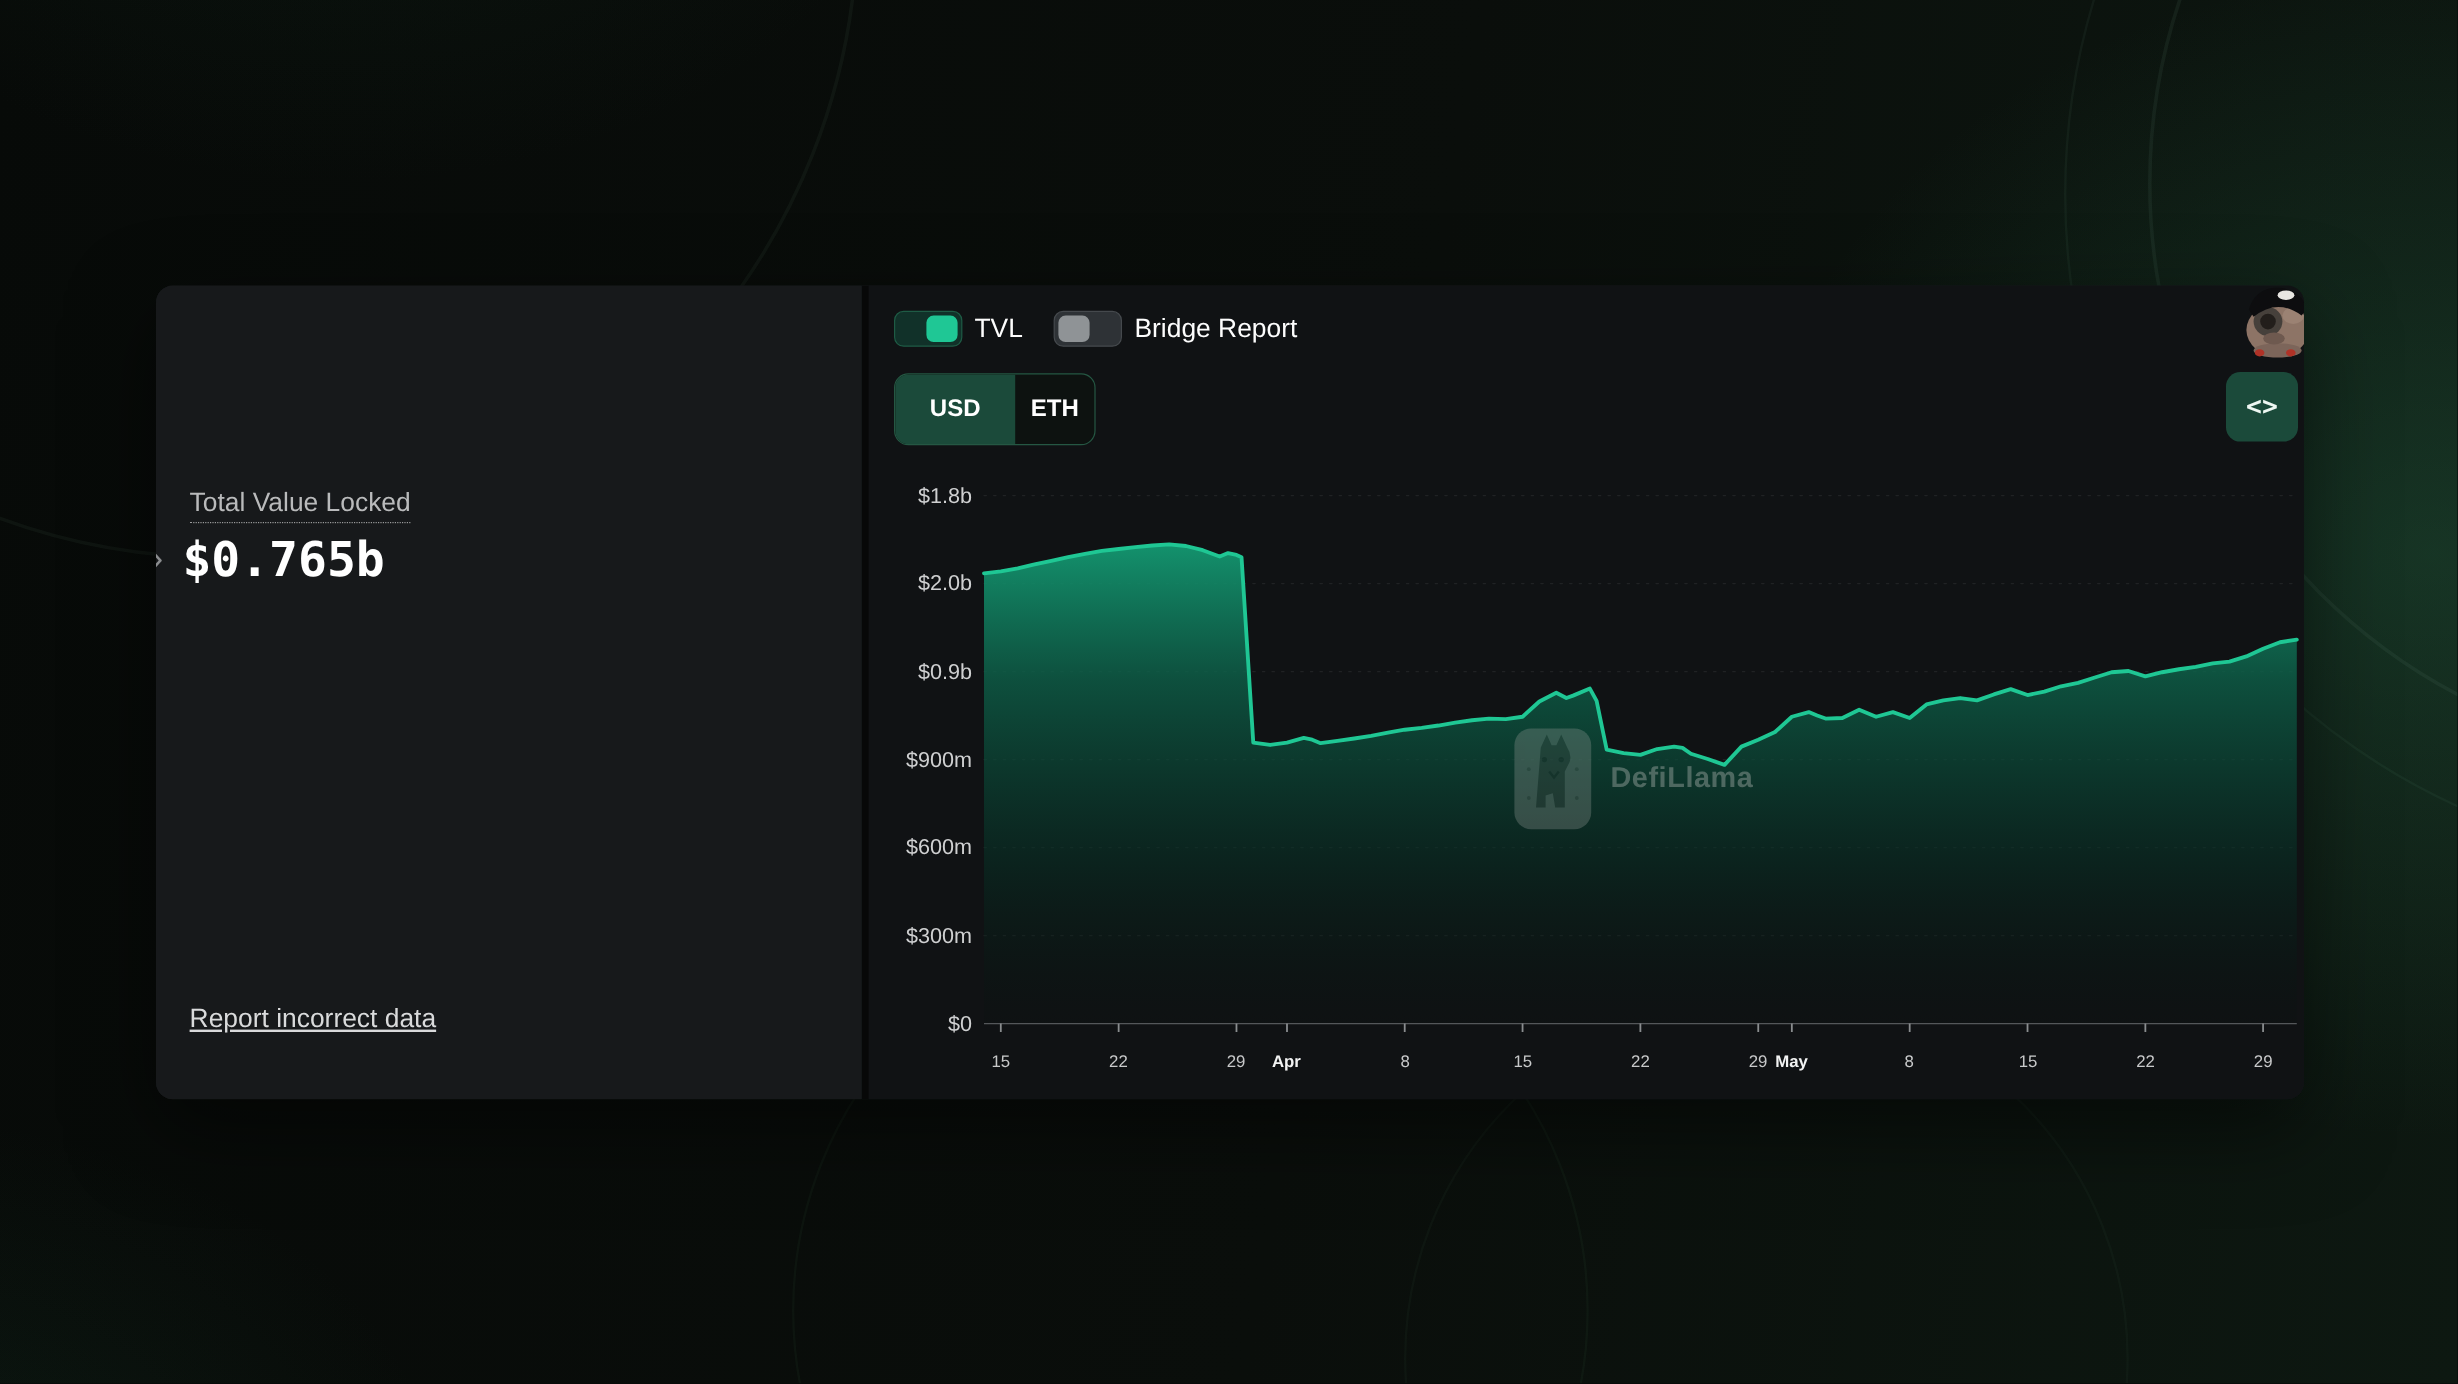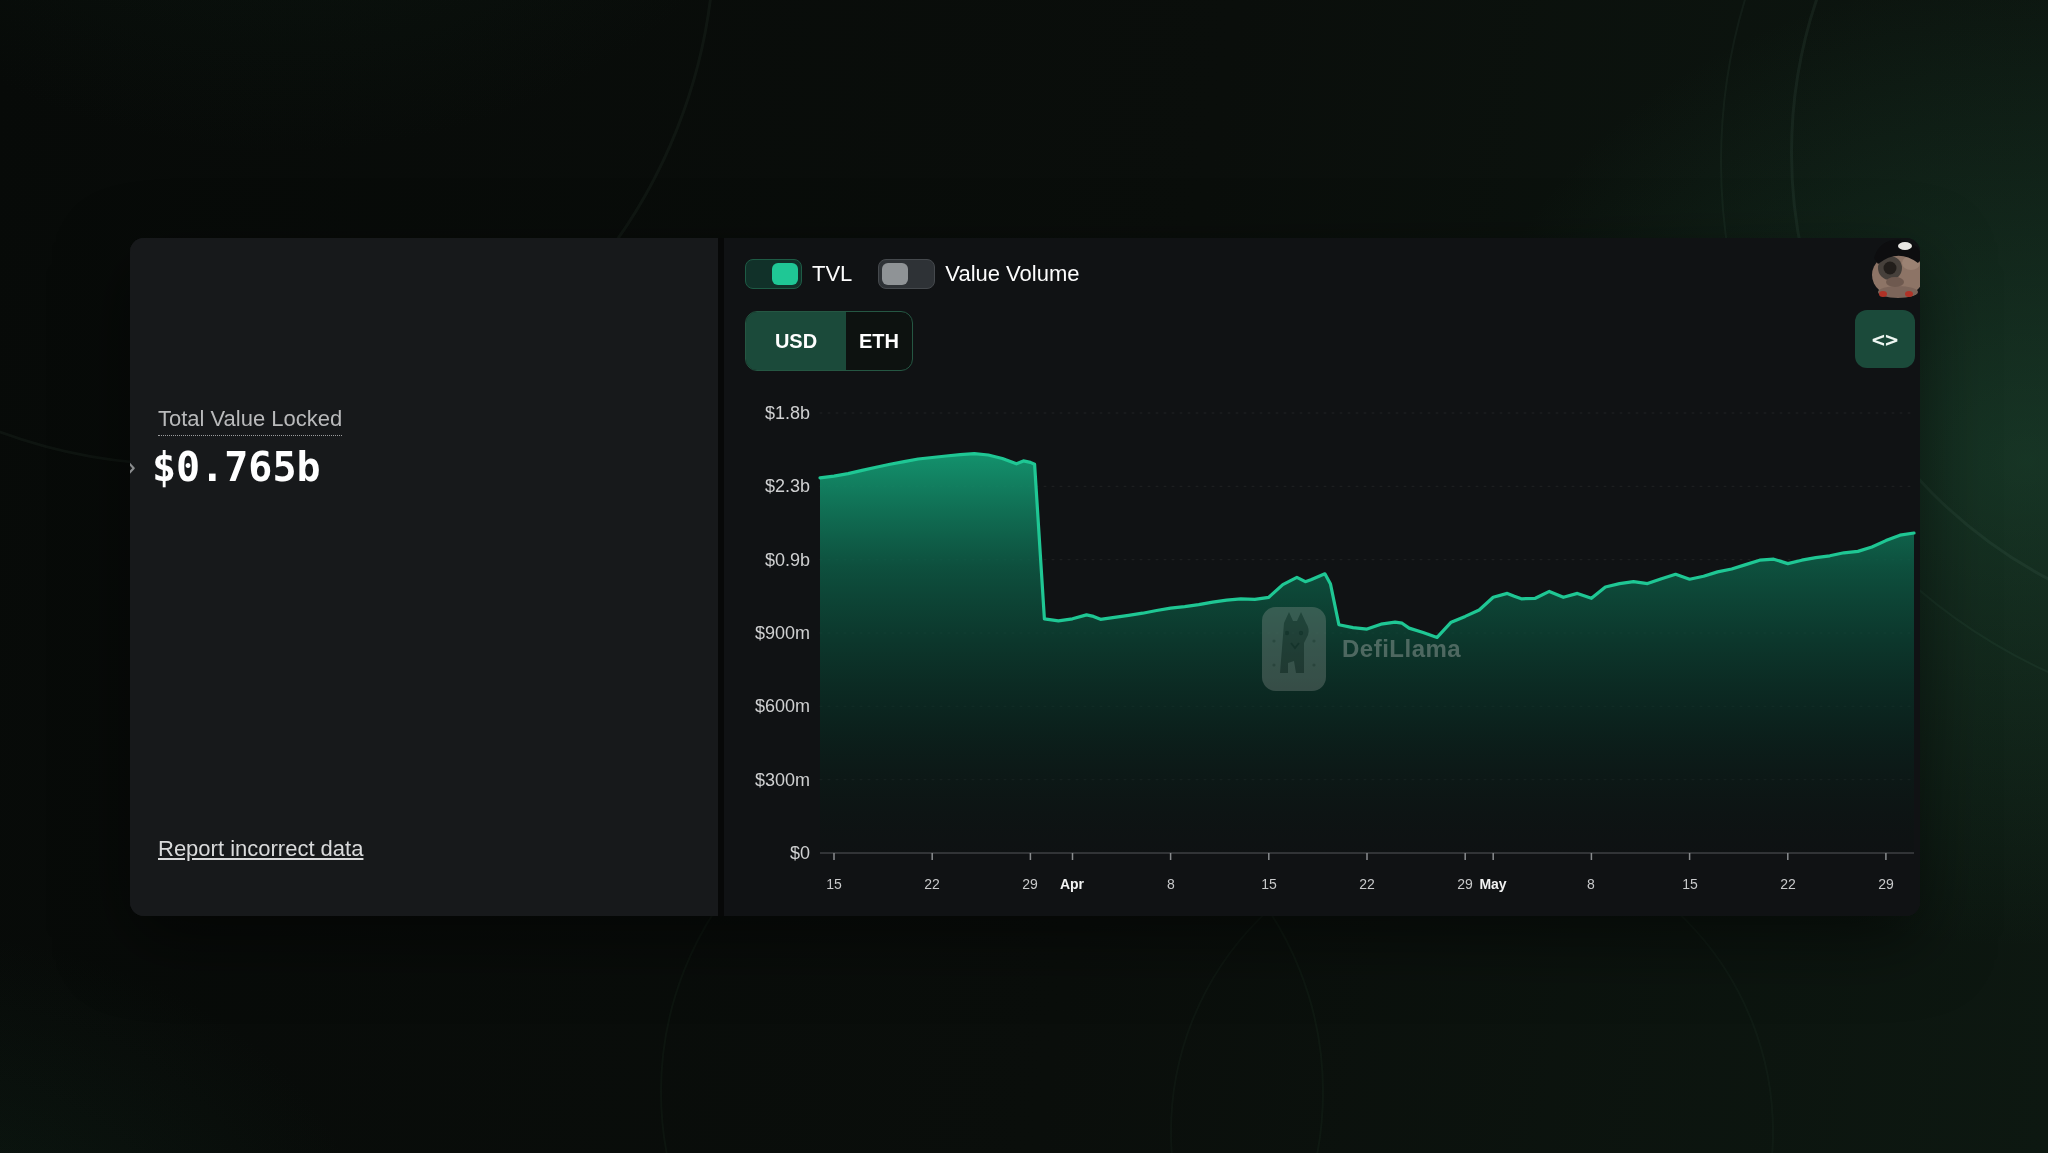--- a/index.html
+++ b/index.html
@@ -108,21 +108,21 @@
         <label class="toggle-group">
           <span class="switch on">
               <span class="knob"></span>
             </span>
           <span class="toggle-label">TVL</span>
         </label>
         <label class="toggle-group second">
           <span class="switch off">
               <span class="knob"></span>
             </span>
-          <span class="toggle-label">Value Volume</span>
+          <span class="toggle-label">Bridge Report</span>
         </label>
       </div>
 
       <div class="seg">
         <button class="seg-btn usd sel">USD</button>
         <button class="seg-btn eth">ETH</button>
       </div>
 
       <button class="embed-btn">
         <span>&lt;&gt;</span>
@@ -142,21 +142,21 @@
           <ellipse cx="41" cy="59" rx="4" ry="3" fill="#b03227"></ellipse>
         </svg>
       </div>
 
       <div class="ylabels" id="ylabels">
           <span style="top:447px">$0</span>
           <span style="top:374px">$300m</span>
           <span style="top:300px">$600m</span>
           <span style="top:227px">$900m</span>
           <span style="top:154px">$0.9b</span>
-          <span style="top:80px">$2.3b</span>
+          <span style="top:80px">$2.0b</span>
           <span style="top:7px">$1.8b</span>
         </div>
 
       <div class="chart-wrap">
         <svg id="chart-svg" width="1094" height="476" viewBox="0 0 1094 476">
             <defs>
               <linearGradient id="ag" x1="0" y1="18" x2="0" y2="458" gradientUnits="userSpaceOnUse">
                 <stop offset="0%" stop-color="rgba(22,178,132,0.97)"></stop>
                 <stop offset="35%" stop-color="rgba(13,95,72,0.80)"></stop>
                 <stop offset="70%" stop-color="rgba(7,48,37,0.55)"></stop>

